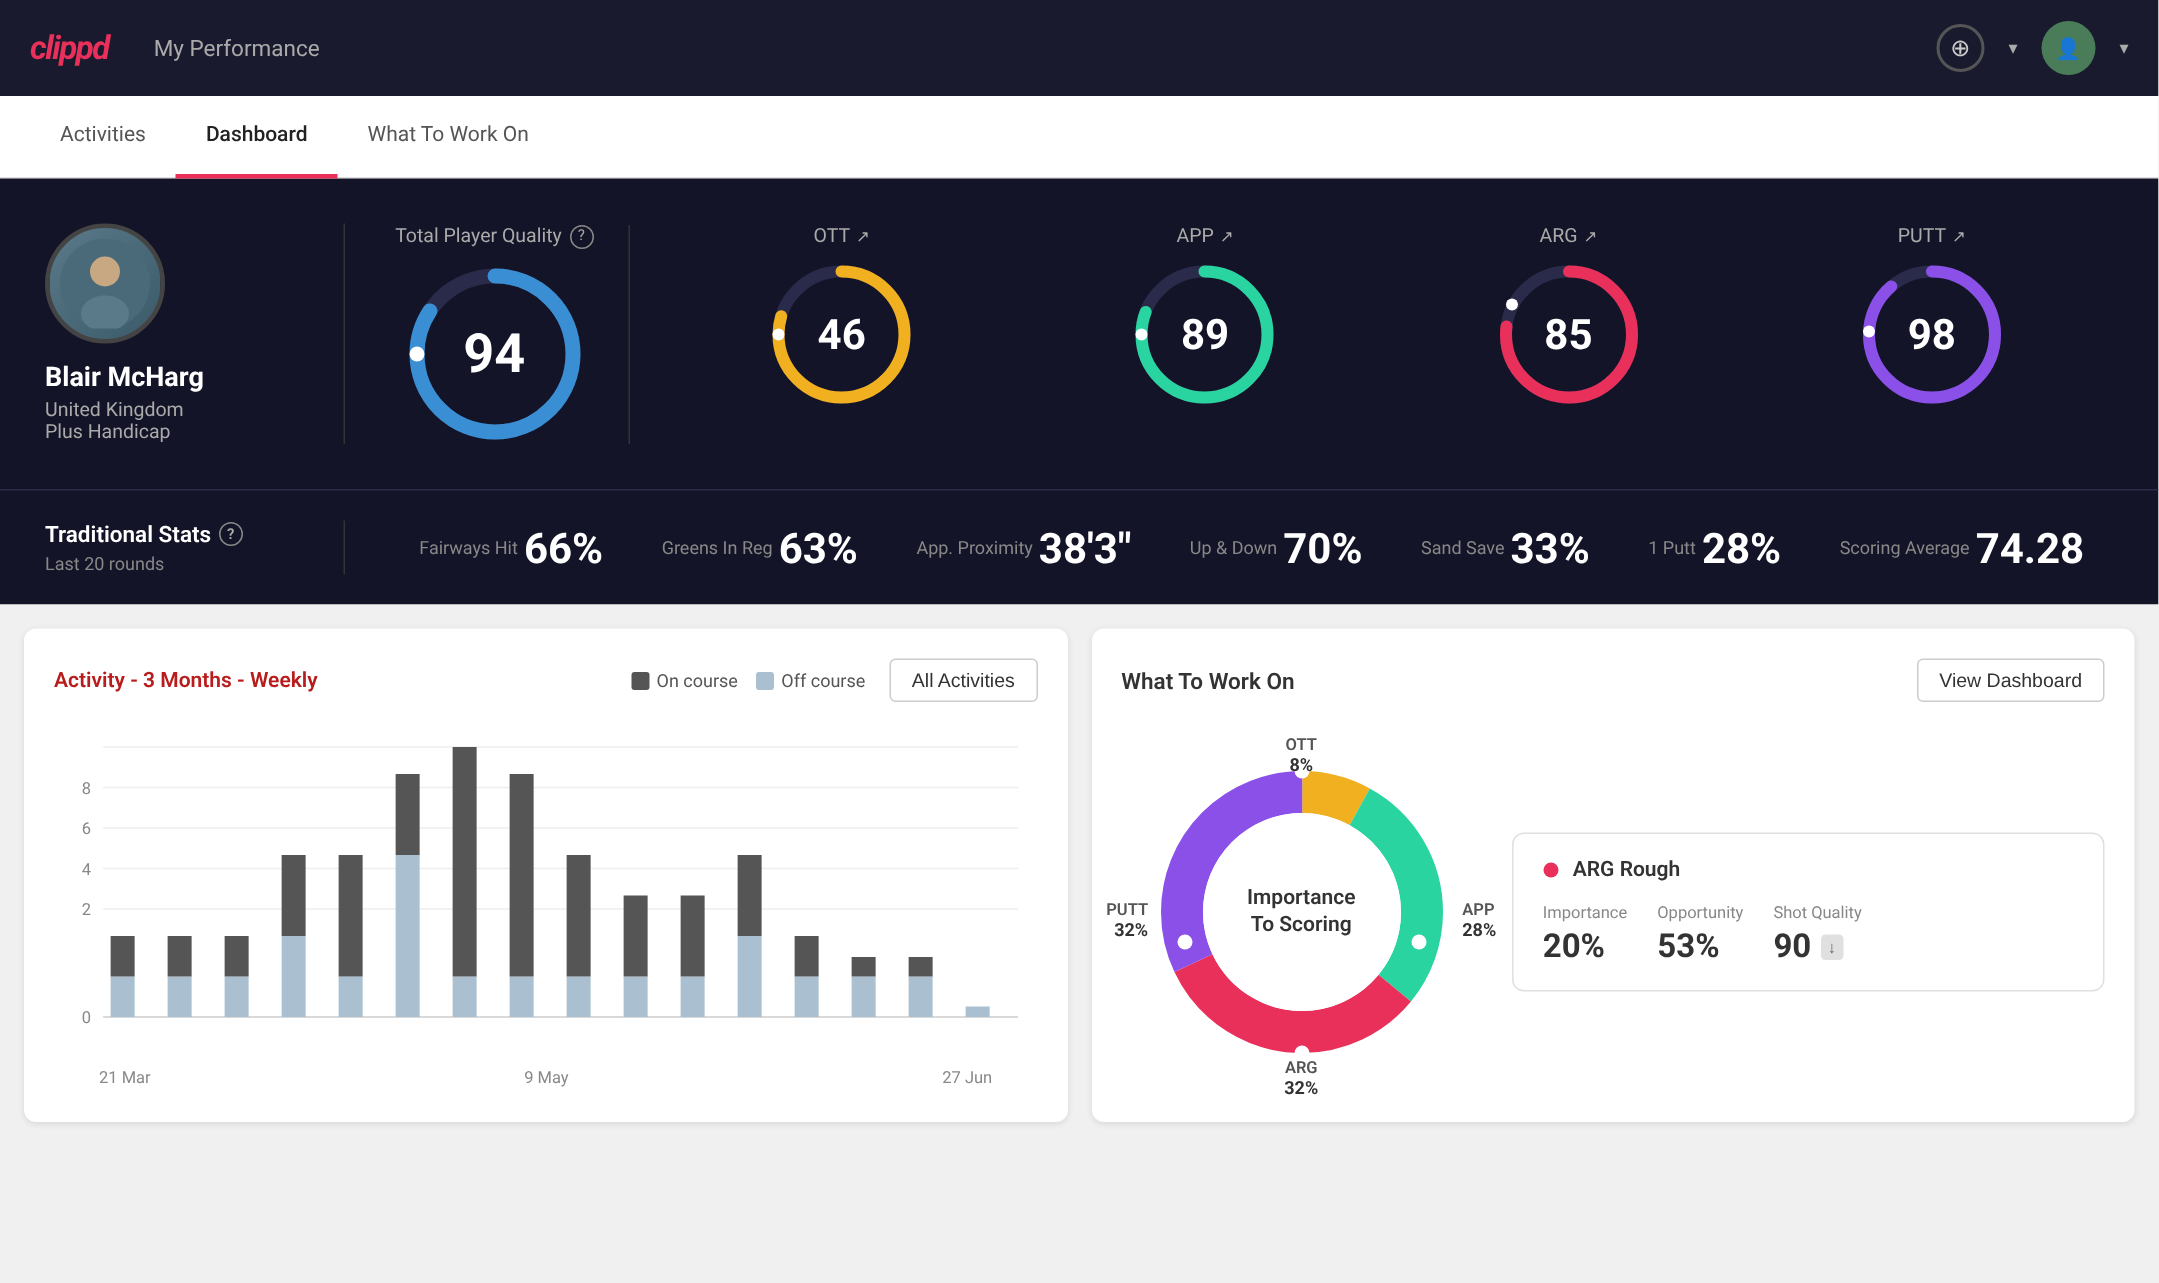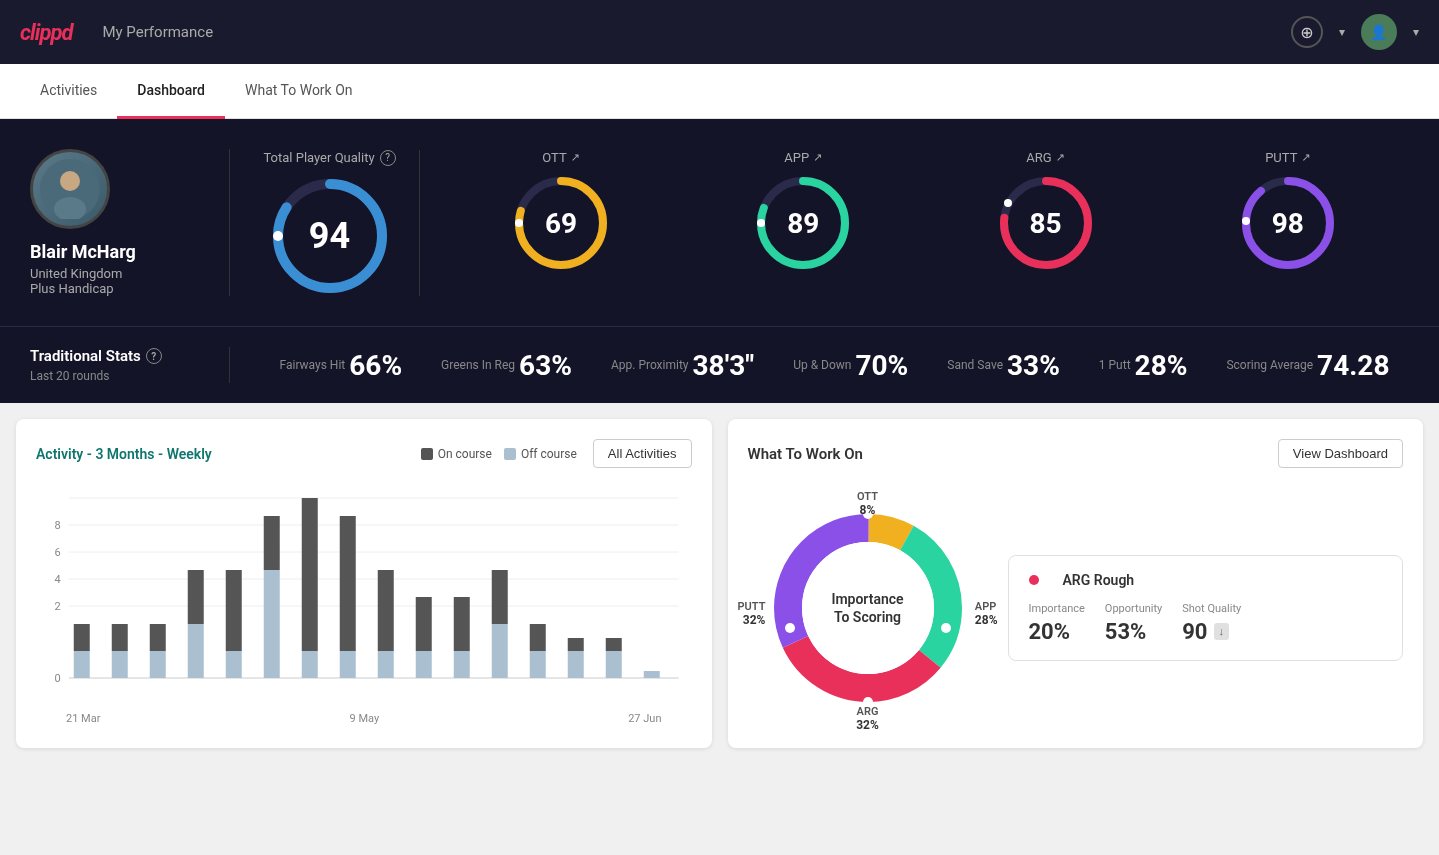--- a/index.html
+++ b/index.html
@@ -278,21 +278,21 @@
     }
     .activity-header {
       display: flex;
       align-items: center;
       justify-content: space-between;
       margin-bottom: 20px;
     }
     .activity-title {
       font-size: 14px;
       font-weight: 600;
-      color: #0f766e;
+      color: #b91c1c;
     }
     .activity-legend {
       display: flex;
       align-items: center;
       gap: 12px;
     }
     .legend-item {
       display: flex;
       align-items: center;
       gap: 5px;
@@ -386,21 +386,21 @@
       border-radius: 8px;
       padding: 16px 20px;
       flex: 1;
     }
     .info-card-title {
       font-size: 14px;
       font-weight: 600;
       color: #333;
       display: flex;
       align-items: center;
-      gap: 24px;
+      gap: 10px;
       margin-bottom: 14px;
     }
     .info-card-title .dot {
       width: 10px;
       height: 10px;
       border-radius: 50%;
       background: #e8305a;
       display: inline-block;
     }
     .info-card-metrics {
@@ -494,21 +494,21 @@
           <div class="cat-label">
             <span>OTT</span>
             <span class="cat-arrow">↗</span>
           </div>
           <div class="cat-ring">
             <svg viewBox="0 0 100 100">
               <circle cx="50" cy="50" r="42" fill="none" stroke="#2a2a4a" stroke-width="8"></circle>
               <circle cx="50" cy="50" r="42" fill="none" stroke="#f0b020" stroke-width="8" stroke-dasharray="239" stroke-dashoffset="29" stroke-linecap="round"></circle>
               <circle cx="50" cy="8" r="4" fill="white"></circle>
             </svg>
-            <div class="cat-value">69</div>
+            <div class="cat-value">46</div>
           </div>
         </div>
 
         <div class="cat-score">
           <div class="cat-label">
             <span>APP</span>
             <span class="cat-arrow">↗</span>
           </div>
           <div class="cat-ring">
             <svg viewBox="0 0 100 100">

